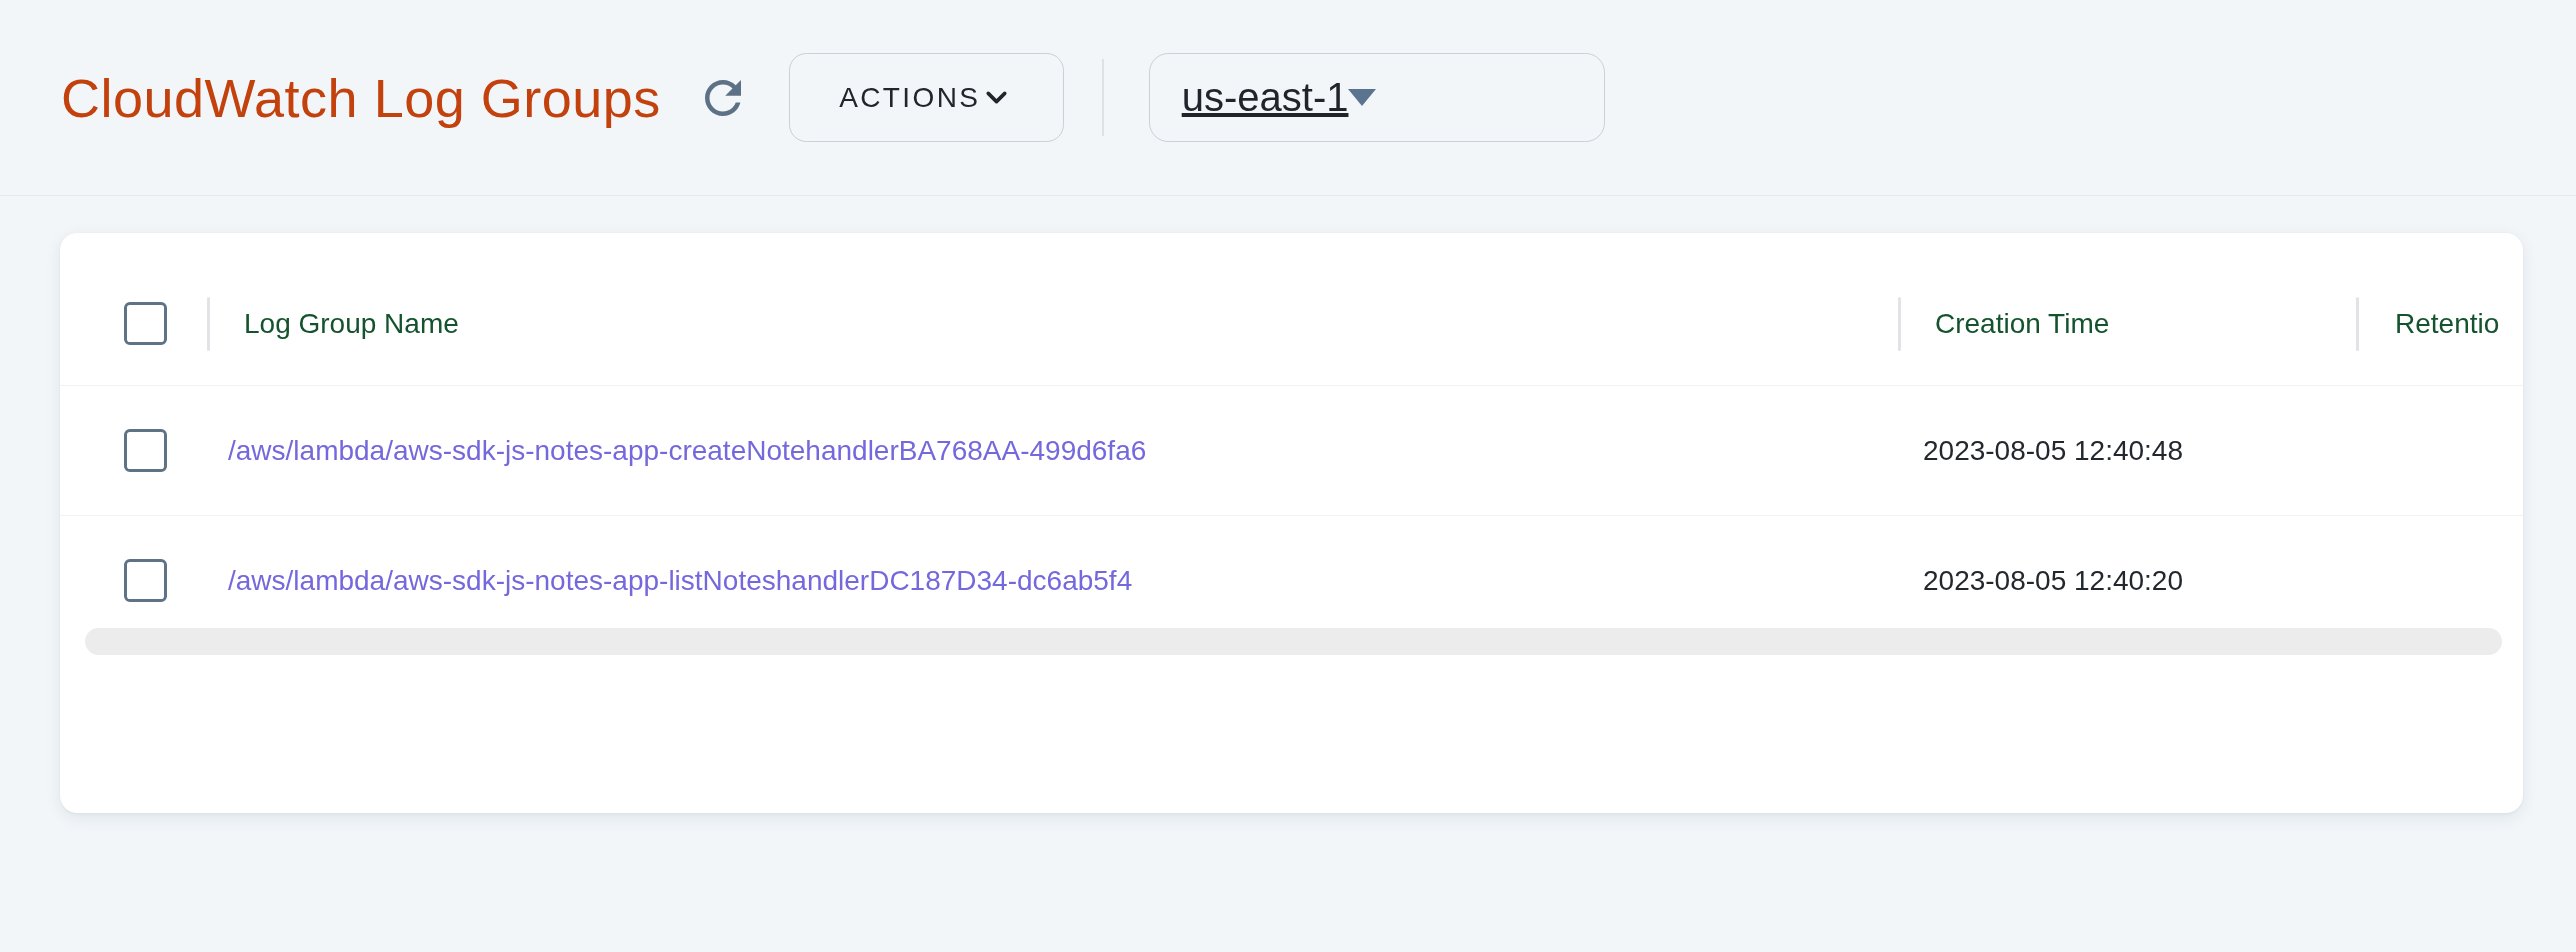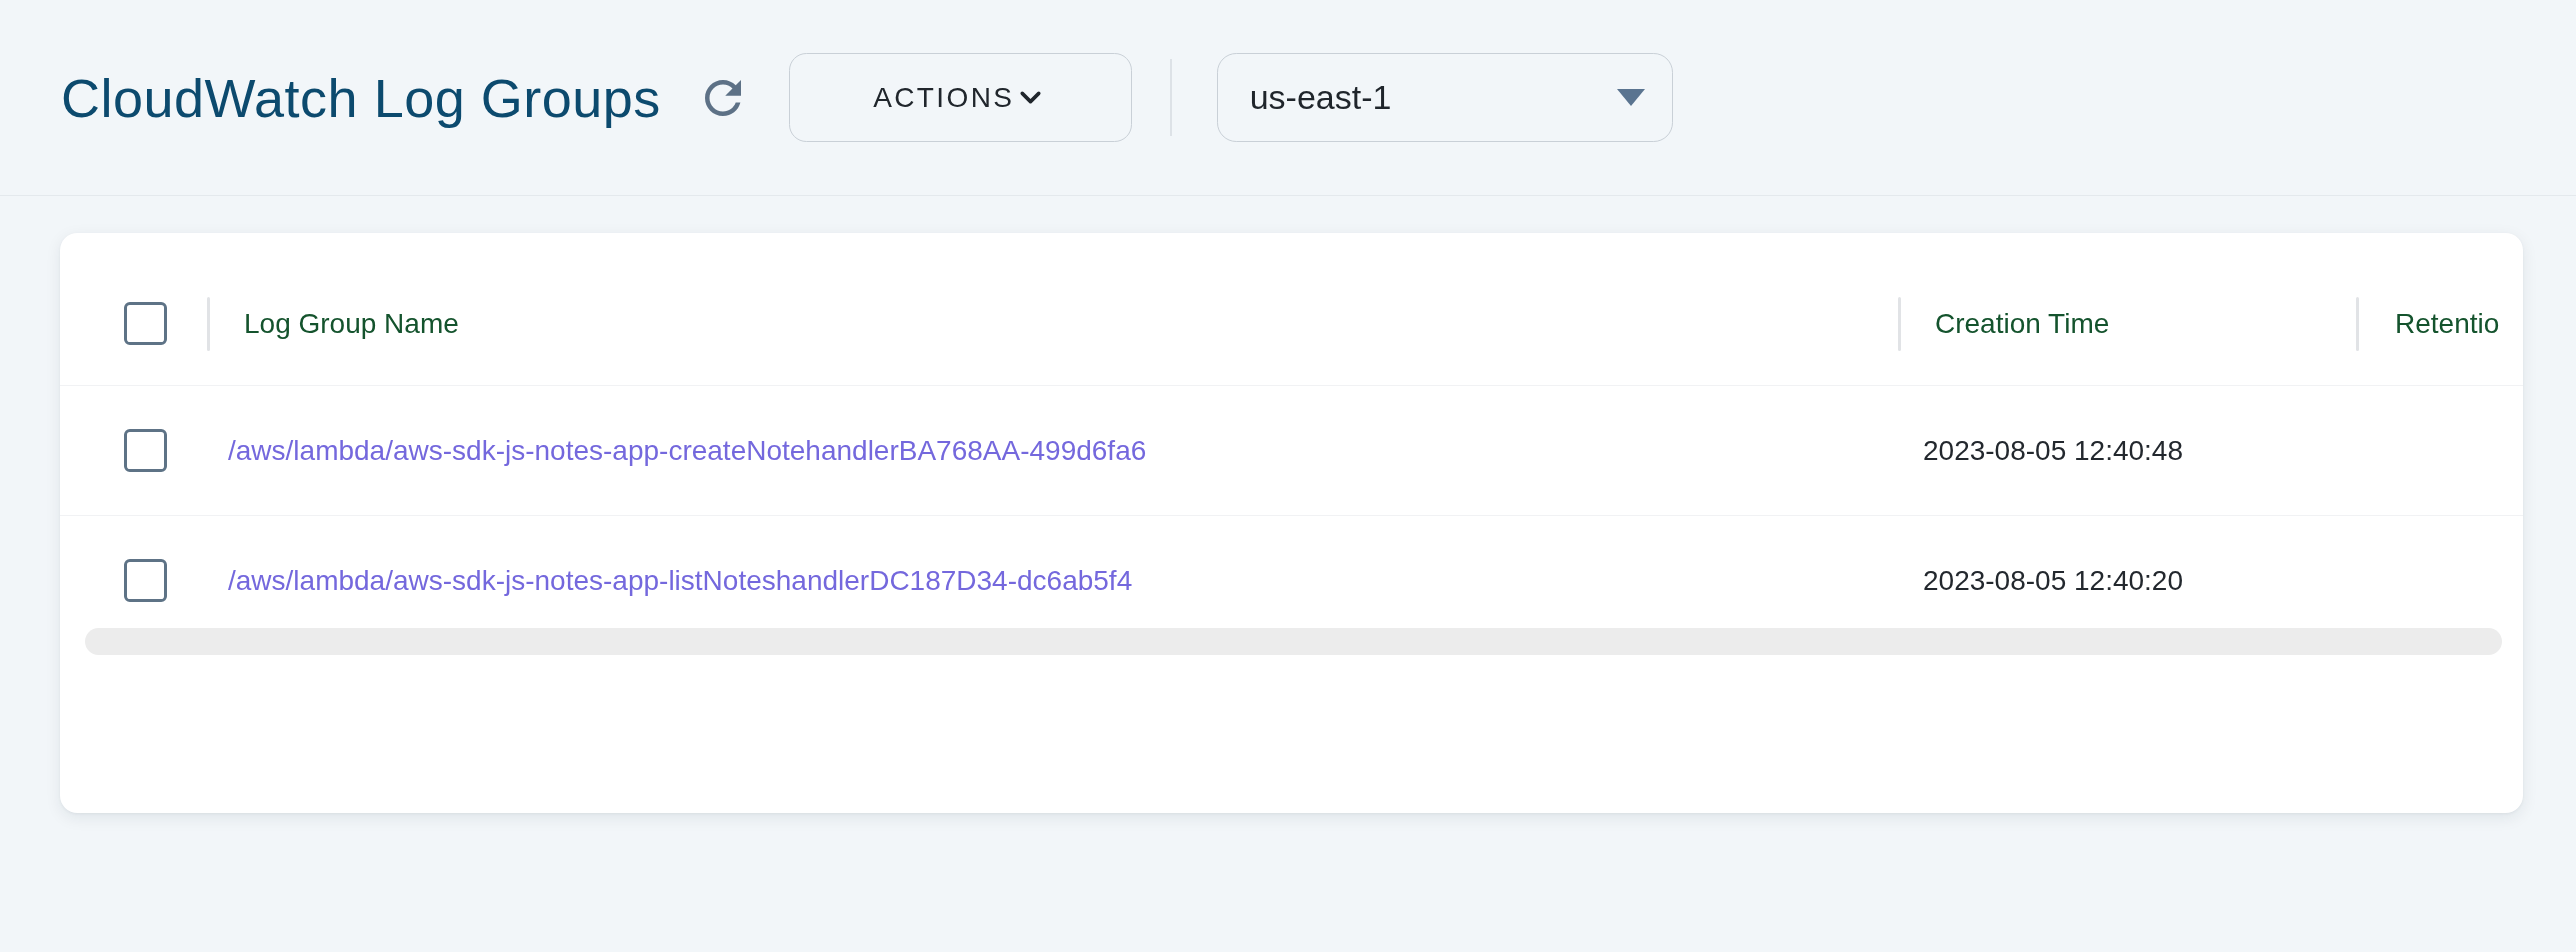--- a/index.html
+++ b/index.html
@@ -15,62 +15,62 @@
   .app-header {
     height:196px;
     display:flex;
     align-items:center;
     padding:0 51px 0 61px;
     border-bottom:1.9px solid #e4e9ed;
   }
   .page-title {
     font-size:54px;
     font-weight:500;
-    color:#0c4a6e;
+    color:#c2410c;
     letter-spacing:0.5px;
     white-space:nowrap;
   }
   .refresh-btn {
     margin-left:31px;
     width:62px; height:62px;
     background:none; border:none; cursor:pointer;
     display:flex; align-items:center; justify-content:center;
   }
   .create-btn {
     margin-left:auto;
     background:none; border:none; cursor:pointer;
     font-family:inherit;
     font-size:28px; font-weight:500; letter-spacing:2.4px;
     color:#20262c;
     padding:19.3px 25px;
     white-space:nowrap;
   }
   .actions-btn {
     margin-left:35px;
-    width:343px; height:89px;
+    width:275px; height:89px;
     border:1.9px solid #c9d0d7; border-radius:17.4px;
     background:transparent; cursor:pointer;
     display:flex; align-items:center; justify-content:center; 
     font-family:inherit;
     font-size:28px; font-weight:500; letter-spacing:2.4px;
     color:#20262c;
   }
   .header-vdivider {
     width:1.9px; height:77px;
     background:#dde2e7;
     margin-left:38px;
   }
   .region-select {
     margin-left:45px;
     width:456px; height:89px;
     border:1.9px solid #c9d0d7; border-radius:19.3px;
     background:transparent; cursor:pointer;
-    display:flex; align-items:center; justify-content:space-between;
+    display:flex; align-items:center; 
     padding:0 27px 0 32px;
-    font-size:34px; color:#1f252b;
+    font-size:40px; color:#1f252b;text-decoration:underline;
   }
   .caret-down {
     width:0; height:0;
     border-left:14.5px solid transparent;
     border-right:14.5px solid transparent;
     border-top:17.4px solid #5a7490;
   }
 
   
   .main-area { padding:37px 53px 0 60px; }

